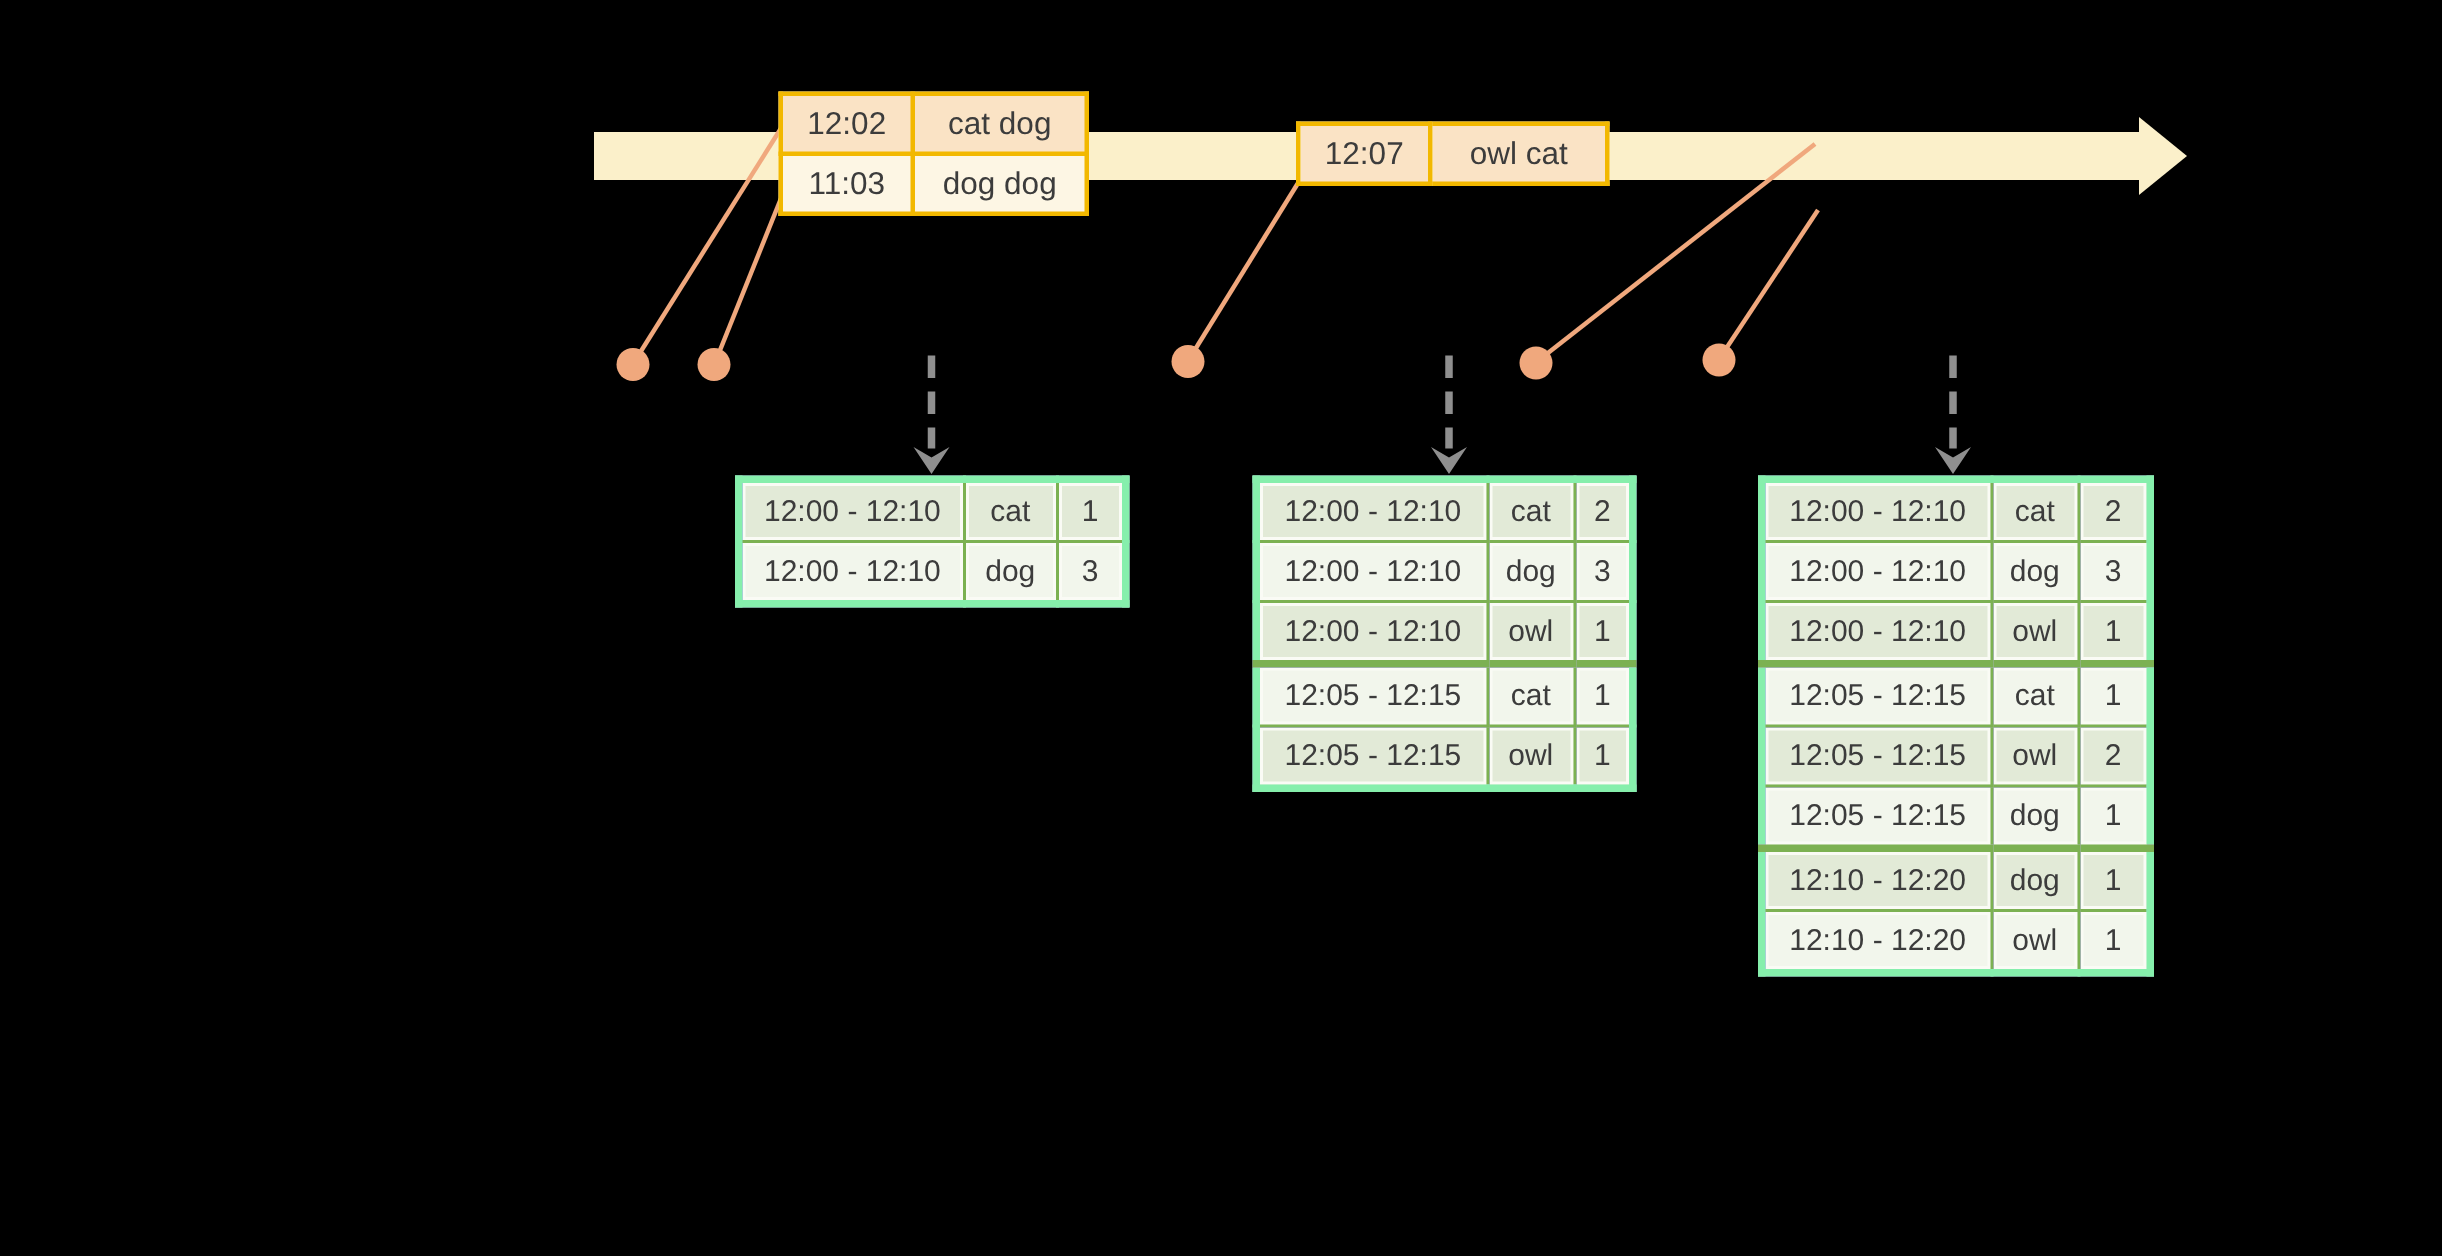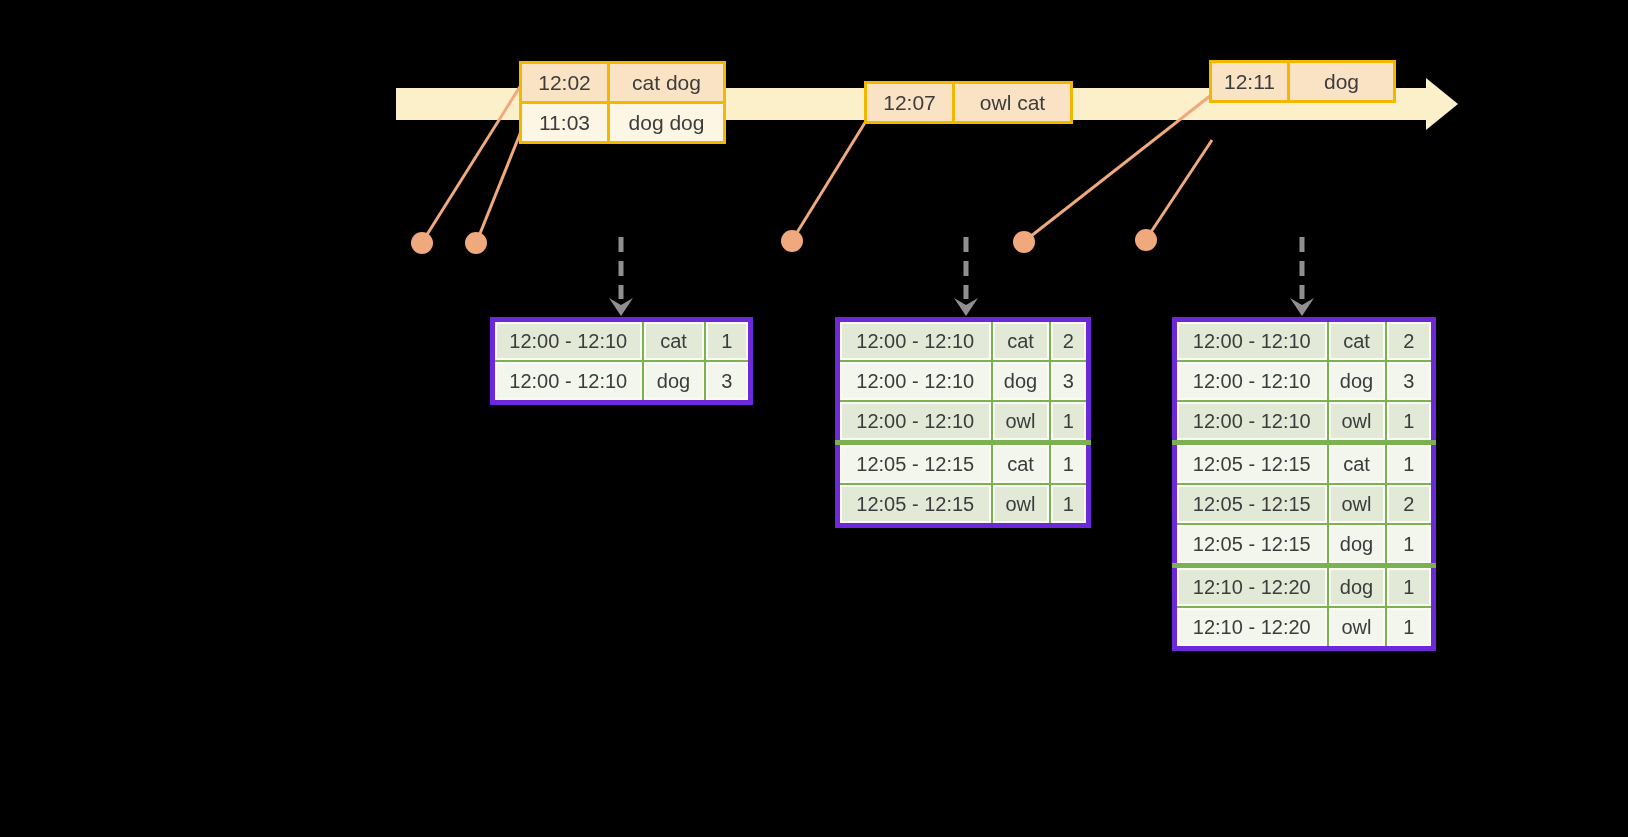--- a/index.html
+++ b/index.html
@@ -42,21 +42,21 @@
     background: #FDF6E4;
   }
   table.orange td {
     border: 3px solid #F2B800;
     height: 35px;
   }
   table.orange tr:nth-of-type(odd) td { background: #FAE3C5; }
   table.orange tr:nth-of-type(even) td { background: #FDF6E4; }
   
   table.green {
-    border: 5px solid #6d28d9;
+    border: 5px solid #86efac;
     background: #c4b5fd;
     padding-left: 36px;
   }
   table.green td {
     border: 2px solid #7CB152;
     box-shadow: inset 0 0 0 2px #FAFBF5;
     height: 36px;
     font-size: 20px;
   }
   table.green tr:nth-of-type(odd) td { background: #E2EAD7; }
@@ -134,24 +134,20 @@
       </tbody>
   </table>
 
   <table class="orange" style="left:1209px; top:60px; width:184px;">
     <colgroup>
         <col style="width:78px">
         <col style="width:106px">
       </colgroup>
     <tbody>
 
-        <tr>
-          <td>12:11</td>
-          <td>dog</td>
-        </tr>
 
       </tbody>
   </table>
 
   <table class="green" style="left:490px; top:317px; width:258px;">
     <colgroup>
         <col style="width:150px">
         <col style="width:62px">
         <col style="width:46px">
       </colgroup>

